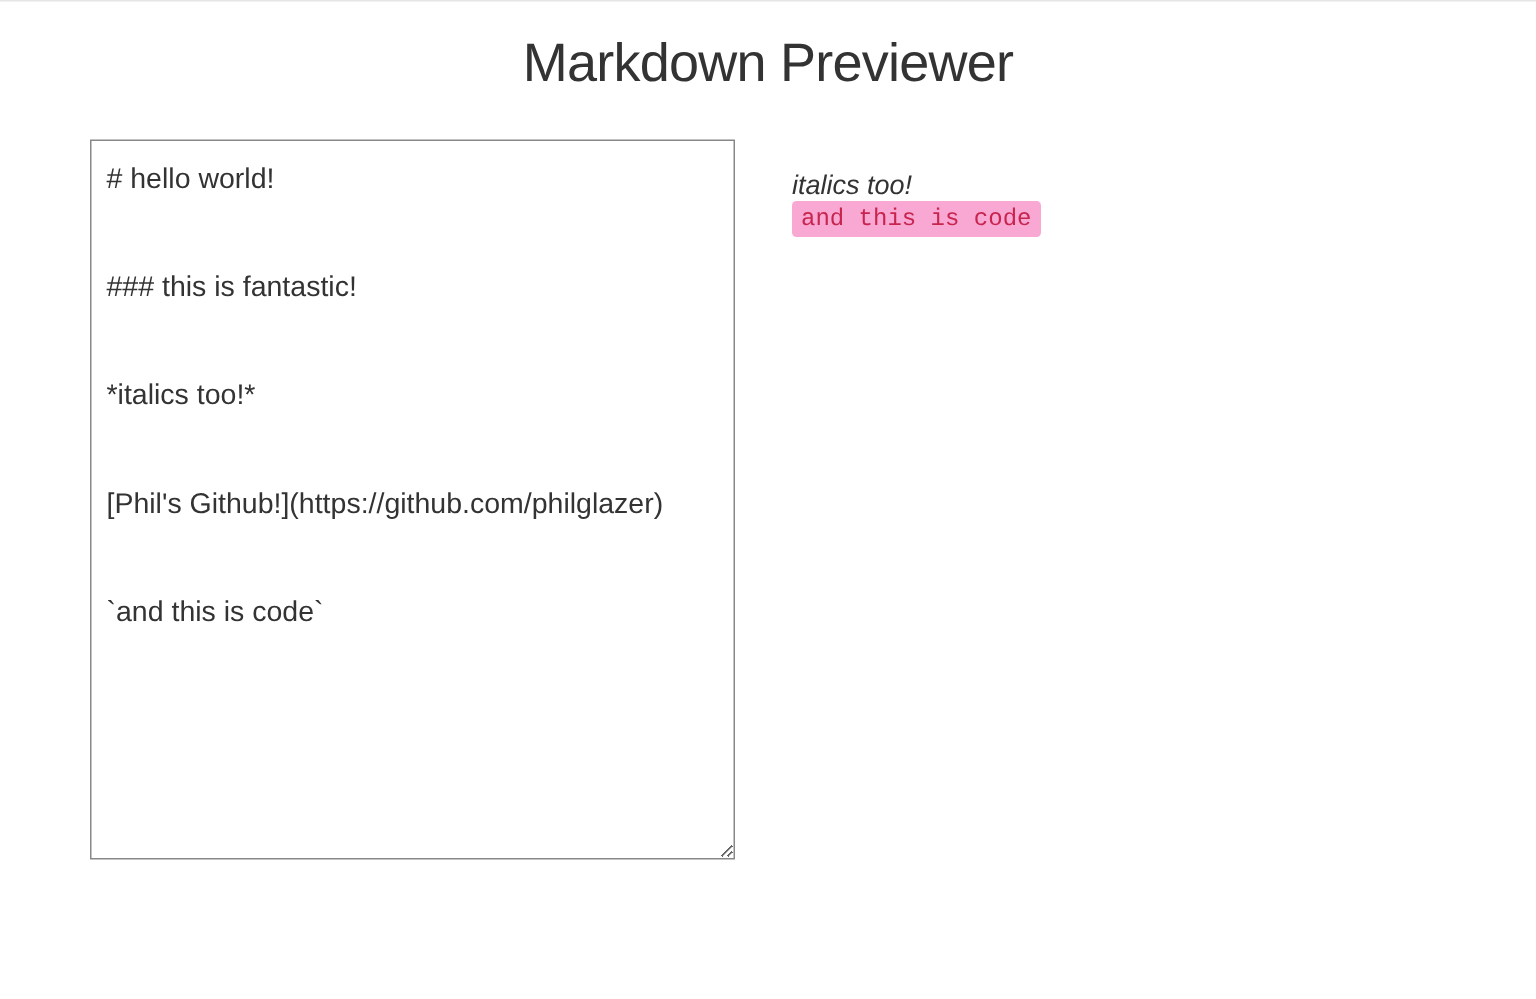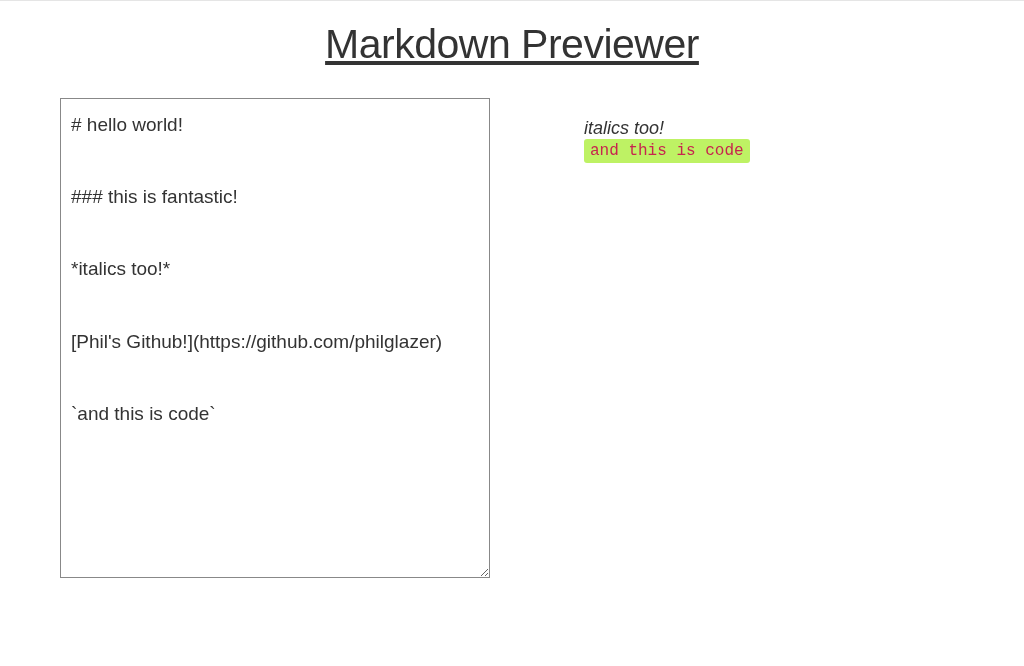--- a/index.html
+++ b/index.html
@@ -14,30 +14,29 @@
       width: 1024px;
       height: 666px;
       position: relative;
       border-top: 1px solid #e5e5e5;
     }
     .container {
       padding: 20px 60px 0 60px;
     }
     .title {
       text-align: center;
-      font-size: 41px;
+      font-size: 36px;
       font-weight: 500;
       color: #333;
       margin-bottom: 30px;
       letter-spacing: -0.5px;
-      text-decoration: underline;
     }
     .panes {
       display: flex;
-      gap: 94px;
+      gap: 38px;
       align-items: flex-start;
     }
     .input-pane {
       flex: 0 0 430px;
     }
     .md-input {
       width: 430px;
       height: 480px;
       border: 1px solid #888;
       padding: 8px 10px;
@@ -75,21 +74,21 @@
     }
     .preview-link {
       color: #337ab7;
       text-decoration: none;
       font-size: 18px;
       display: block;
       margin-bottom: 20px;
     }
     .preview-code {
       font-family: Menlo, Monaco, Consolas, "Courier New", monospace;
-      background: #bef264;
+      background: #f9a8d4;
       color: #c7254e;
       padding: 3px 6px;
       border-radius: 3px;
       font-size: 16px;
       display: inline-block;
     }
   </style>
 </head>
 <body>
 

